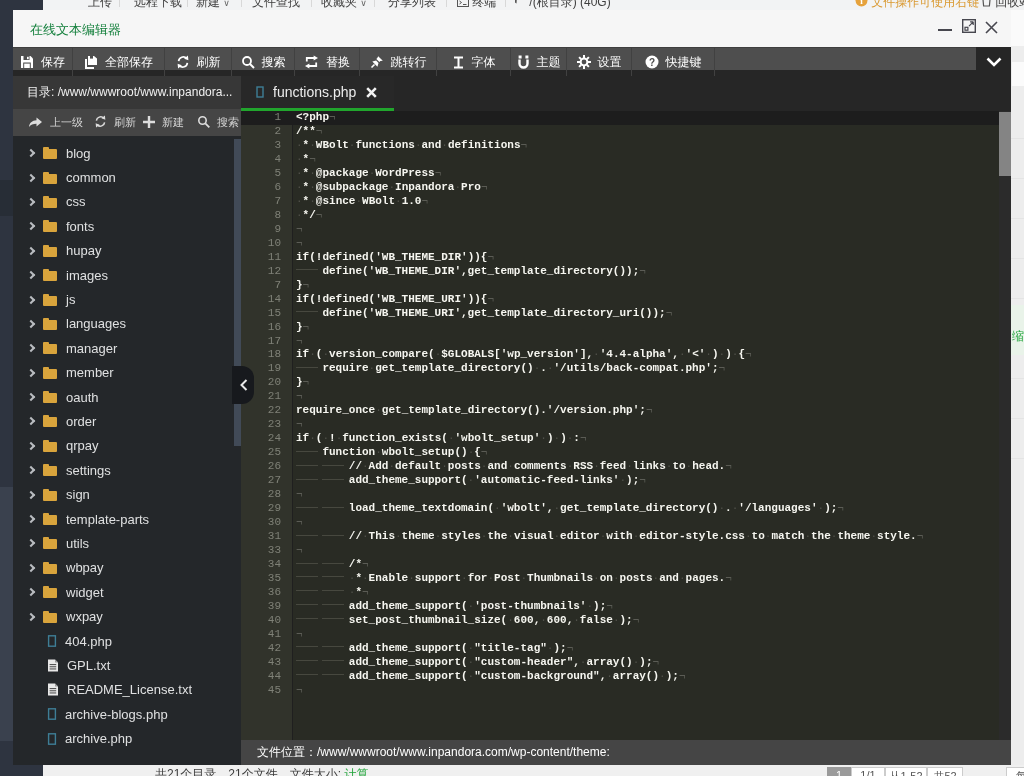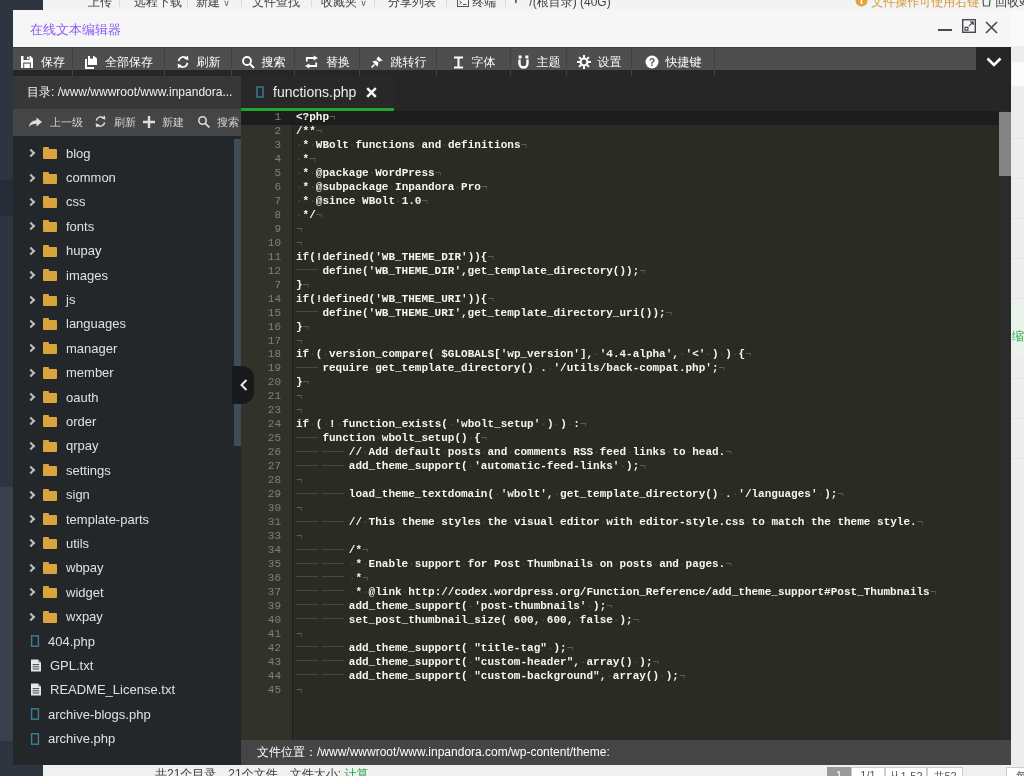--- a/index.html
+++ b/index.html
@@ -16,42 +16,42 @@
 #botbar b{position:absolute;left:112px;top:1px;font-weight:normal;white-space:nowrap}
 #botbar b g{color:#20a53a}
 .pg{position:absolute;top:2px;height:22px;border:1px solid #ccc;background:#fff;color:#555;font-size:11px;text-align:center;padding-top:1px}
 #rstrip{left:1011px;top:10px;width:13px;height:755px;background:#ededed}
 #rstrip .wt{position:absolute;left:0;top:0;width:13px;height:36px;background:#fafafa}
 #rstrip .wb{position:absolute;left:1px;top:52px;width:12px;height:24px;background:#fbfbfb}
 #rstrip .gr{position:absolute;left:0;top:295px;width:13px;height:50px;background:#e9f3e9;color:#20a53a;font-size:12px;padding:23px 0 0 1px}
 
 #modal{left:13px;top:10px;width:998px;height:755px;background:#262626}
 #title{left:0;top:0;width:998px;height:37px;background:#f6f6f6}
-#title h1{position:absolute;left:17px;top:11px;font-size:13px;font-weight:normal;color:#8b5cf6}
+#title h1{position:absolute;left:17px;top:11px;font-size:13px;font-weight:normal;color:#15803d}
 #title .mi{position:absolute;top:19px;left:925px;width:14px;height:2px;background:#47474f}
 #title .mx{position:absolute;top:9px;left:949px}
 #title .cl{position:absolute;top:10px;left:972px}
 #tbar{left:0;top:37px;width:963px;height:23px;background:#4e4e4e;border-top:1px solid #3f3f3f;display:flex}
 .tb{height:28px;border-right:1px solid #414141;display:flex;align-items:center;justify-content:center;color:#fff;font-size:12px}
 .tb svg{margin-right:7px}
 #tbdrop{left:963px;top:37px;width:35px;height:30px;background:#262626}
 #tbdrop svg{position:absolute;left:10px;top:10px}
 
 #side{left:0;top:66px;width:228px;height:689px;background:#24272a}
 #dhead{left:0;top:0;width:228px;height:33px;background:#373737;color:#f0f0f0;font-size:12px;line-height:33px;padding-left:14px;white-space:nowrap;overflow:hidden;}
 #dbtns{left:0;top:33px;width:228px;height:27px;background:#454545;color:#d5d5d5;font-size:11px;white-space:nowrap}
 #dbtns span{position:absolute;top:6px}
 #dbtns svg{vertical-align:-2px;margin-right:4px}
 #tree{left:0;top:60px;width:228px;height:629px;overflow:hidden;padding-top:5px}
 .tr{height:24.4px;display:flex;align-items:center;padding-left:14px;color:#dfe0e1;font-size:13px}
 .tr em{width:6px;height:6px;border-right:2px solid #b9bcc0;border-top:2px solid #b9bcc0;transform:rotate(45deg);margin:0 9px 0 1px}
 .fo{position:relative;width:14px;height:10px;background:#d9a43c;border-radius:1px;margin-top:2px}
 .fo:before{content:"";position:absolute;left:0;top:-2px;width:6px;height:3px;background:#d9a43c;border-radius:1px 1px 0 0}
 .tr a{margin-left:9px}
-.tr.fi{padding-left:17px}
+.tr.fi{padding-left:34px}
 .tr.fi .fic{margin-right:0}
 .tr.fi a{margin-left:8px}
 #sscroll{left:221px;top:63px;width:7px;height:307px;background:#414a57}
 #handle{left:219px;top:356px;width:22px;height:38px;background:#17191d;border-radius:0 12px 12px 0;z-index:5}
 #handle svg{position:absolute;left:8px;top:13px}
 
 #ed{left:228px;top:66px;width:770px;height:689px;background:#292b24}
 #tabbar{left:0;top:0;width:770px;height:35px;background:#262626}
 #tab{position:absolute;left:0;top:0;width:153px;height:35px;background:#282828;border-bottom:3px solid #21a52d;color:#ececec;font-size:14px;display:flex;align-items:center;padding-left:15px}
 #tab svg{flex:none}
@@ -427,34 +427,34 @@
 <div class="ln"><b>12</b><span><s></s>define('WB_THEME_DIR',get_template_directory());<u>¬</u></span></div>
 <div class="ln"><b>7</b><span>}<u>¬</u></span></div>
 <div class="ln"><b>14</b><span>if(!defined('WB_THEME_URI')){<u>¬</u></span></div>
 <div class="ln"><b>15</b><span><s></s>define('WB_THEME_URI',get_template_directory_uri());<u>¬</u></span></div>
 <div class="ln"><b>16</b><span>}<u>¬</u></span></div>
 <div class="ln"><b>17</b><span><u>¬</u></span></div>
 <div class="ln"><b>18</b><span>if<i>·</i>(<i>·</i>version_compare(<i>·</i>$GLOBALS['wp_version'],<i>·</i>'4.4-alpha',<i>·</i>'&lt;'<i>·</i>)<i>·</i>)<i>·</i>{<u>¬</u></span></div>
 <div class="ln"><b>19</b><span><s></s>require<i>·</i>get_template_directory()<i>·</i>.<i>·</i>'/utils/back-compat.php';<u>¬</u></span></div>
 <div class="ln"><b>20</b><span>}<u>¬</u></span></div>
 <div class="ln"><b>21</b><span><u>¬</u></span></div>
+<div class="ln"><b>22</b><span>require_once<i>·</i>get_template_directory().'/version.php';<u>¬</u></span></div>
 <div class="ln"><b>23</b><span><u>¬</u></span></div>
 <div class="ln"><b>24</b><span>if<i>·</i>(<i>·</i>!<i>·</i>function_exists(<i>·</i>'wbolt_setup'<i>·</i>)<i>·</i>)<i>·</i>:<u>¬</u></span></div>
 <div class="ln"><b>25</b><span><s></s>function<i>·</i>wbolt_setup()<i>·</i>{<u>¬</u></span></div>
 <div class="ln"><b>26</b><span><s></s><s></s>//<i>·</i>Add<i>·</i>default<i>·</i>posts<i>·</i>and<i>·</i>comments<i>·</i>RSS<i>·</i>feed<i>·</i>links<i>·</i>to<i>·</i>head.<u>¬</u></span></div>
 <div class="ln"><b>27</b><span><s></s><s></s>add_theme_support(<i>·</i>'automatic-feed-links'<i>·</i>);<u>¬</u></span></div>
 <div class="ln"><b>28</b><span><u>¬</u></span></div>
 <div class="ln"><b>29</b><span><s></s><s></s>load_theme_textdomain(<i>·</i>'wbolt',<i>·</i>get_template_directory()<i>·</i>.<i>·</i>'/languages'<i>·</i>);<u>¬</u></span></div>
 <div class="ln"><b>30</b><span><u>¬</u></span></div>
 <div class="ln"><b>31</b><span><s></s><s></s>//<i>·</i>This<i>·</i>theme<i>·</i>styles<i>·</i>the<i>·</i>visual<i>·</i>editor<i>·</i>with<i>·</i>editor-style.css<i>·</i>to<i>·</i>match<i>·</i>the<i>·</i>theme<i>·</i>style.<u>¬</u></span></div>
 <div class="ln"><b>33</b><span><u>¬</u></span></div>
 <div class="ln"><b>34</b><span><s></s><s></s>/*<u>¬</u></span></div>
 <div class="ln"><b>35</b><span><s></s><s></s><i>·</i>*<i>·</i>Enable<i>·</i>support<i>·</i>for<i>·</i>Post<i>·</i>Thumbnails<i>·</i>on<i>·</i>posts<i>·</i>and<i>·</i>pages.<u>¬</u></span></div>
 <div class="ln"><b>36</b><span><s></s><s></s><i>·</i>*<u>¬</u></span></div>
-<div class="ln"><b>37</b><span><s></s><s></s><i>·</i>*<i>·</i>@link<i>·</i>http://codex.wordpress.org/Function_Reference/add_theme_support#Post_Thumbnails<u>¬</u></span></div>
 <div class="ln"><b>39</b><span><s></s><s></s>add_theme_support(<i>·</i>'post-thumbnails'<i>·</i>);<u>¬</u></span></div>
 <div class="ln"><b>40</b><span><s></s><s></s>set_post_thumbnail_size(<i>·</i>600,<i>·</i>600,<i>·</i>false<i>·</i>);<u>¬</u></span></div>
 <div class="ln"><b>41</b><span><u>¬</u></span></div>
 <div class="ln"><b>42</b><span><s></s><s></s>add_theme_support(<i>·</i>"title-tag"<i>·</i>);<u>¬</u></span></div>
 <div class="ln"><b>43</b><span><s></s><s></s>add_theme_support(<i>·</i>"custom-header",<i>·</i>array()<i>·</i>);<u>¬</u></span></div>
 <div class="ln"><b>44</b><span><s></s><s></s>add_theme_support(<i>·</i>"custom-background",<i>·</i>array()<i>·</i>);<u>¬</u></span></div>
 <div class="ln"><b>45</b><span><u>¬</u></span></div>
    </div>
    <div class="abs" id="escroll">
           <span class="abs" id="ethumb"></span>

